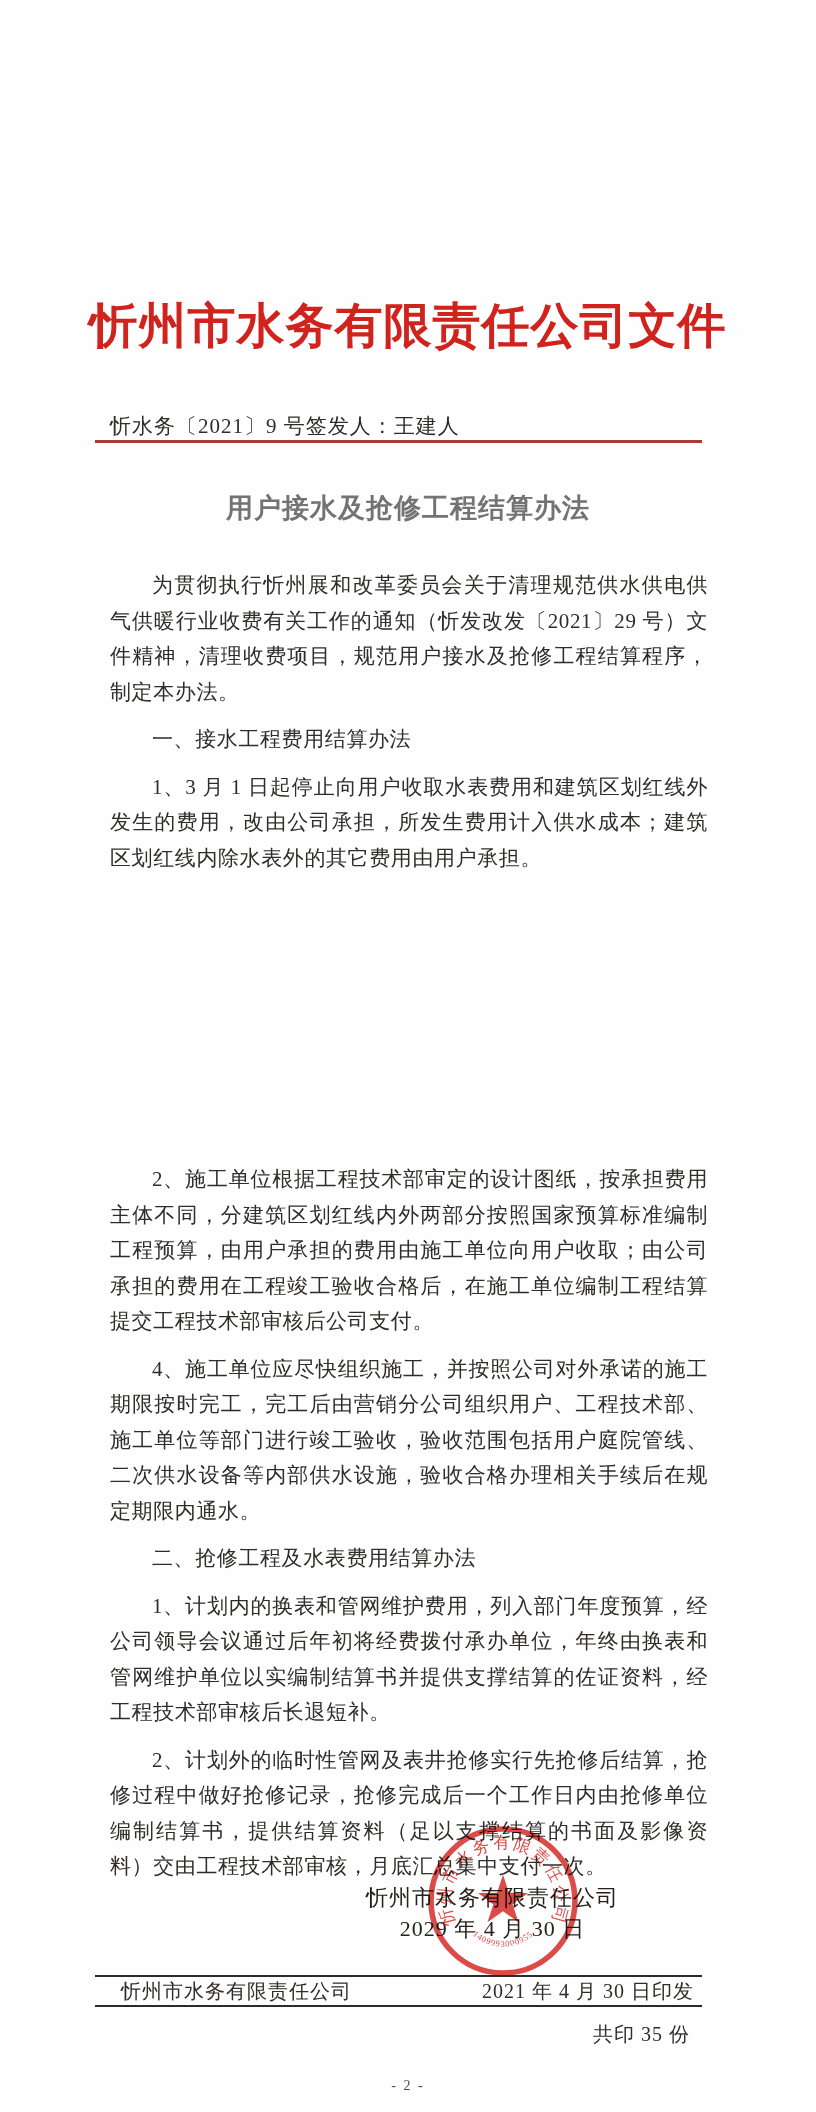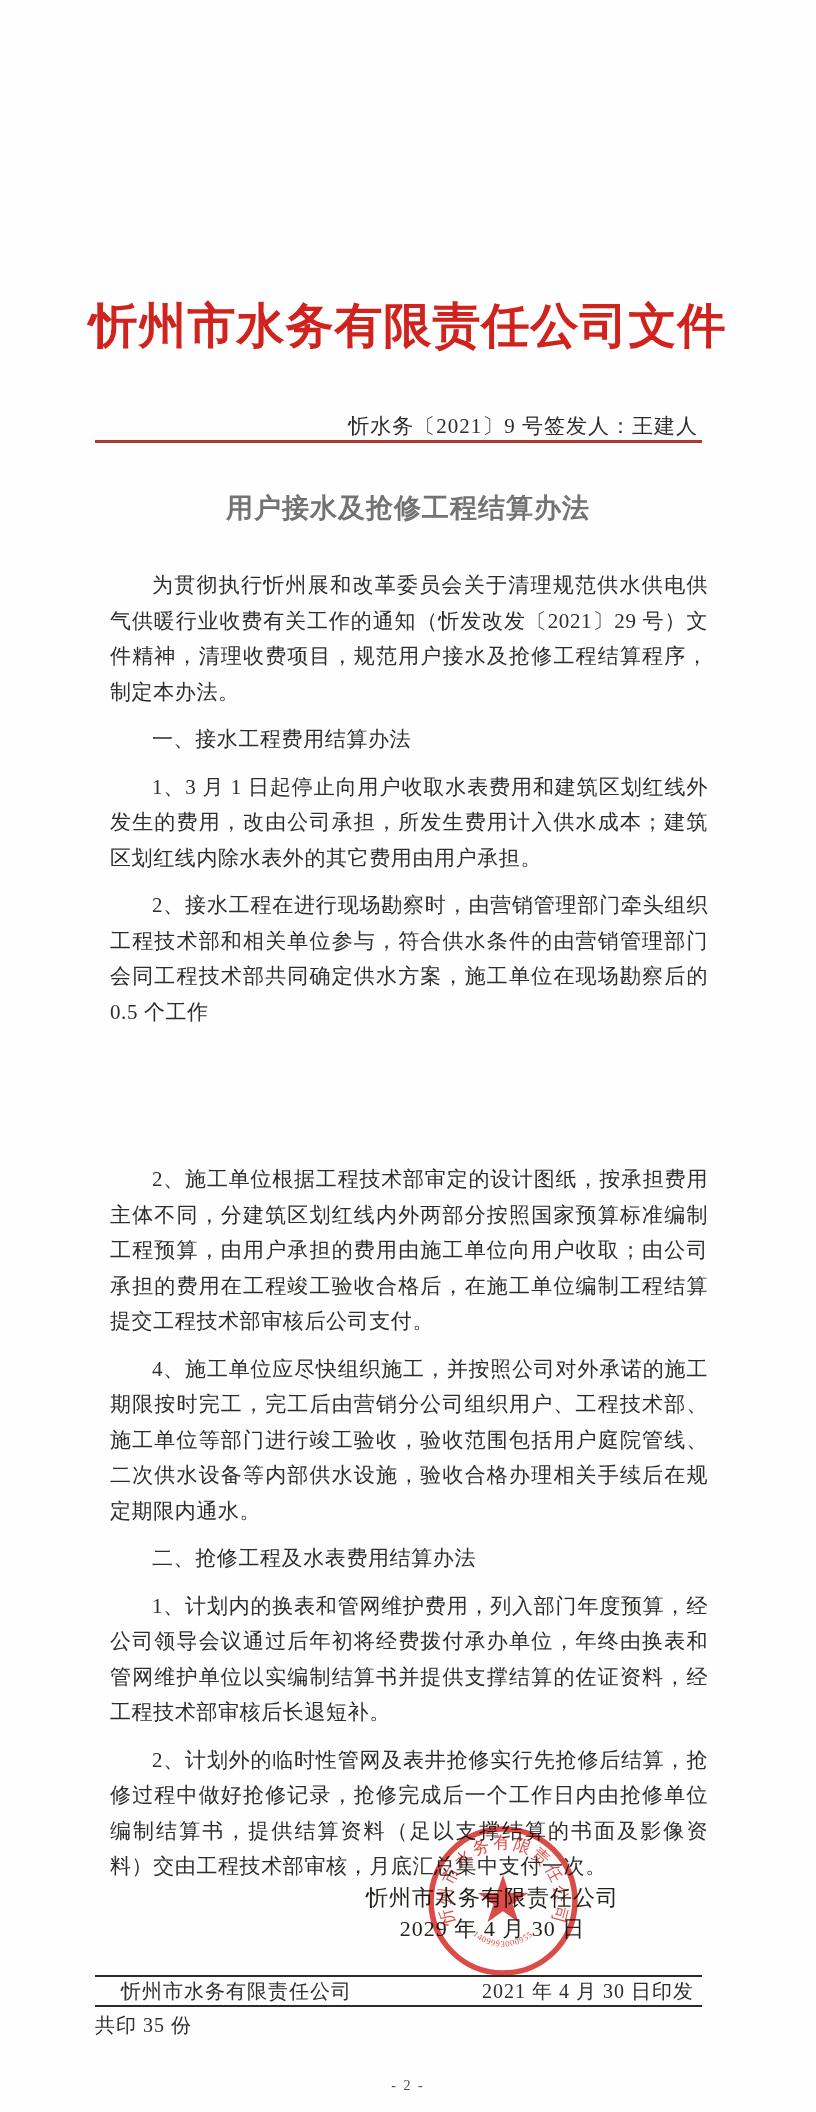--- a/index.html
+++ b/index.html
@@ -14,21 +14,21 @@
   .header-title {
     position:absolute; top:294px; left:0; right:0;
     text-align:center;
     font-size:48px; font-weight:bold;
     color:#d0231e;
     letter-spacing:1px;
     white-space:nowrap;
   }
   .docinfo {
     position:absolute; top:412px; left:110px; right:118px;
-    display:flex; justify-content:flex-end;
+    display:flex; justify-content:flex-start;
     font-size:21px; letter-spacing:1px;
   }
   .red-rule {
     position:absolute; top:440px; left:95px; right:114px;
     height:3px; background:#aa3a33;
   }
   .doc-title {
     position:absolute; top:490px; left:0; right:0;
     text-align:center;
     font-size:27px; font-weight:bold; letter-spacing:1px;
@@ -60,21 +60,21 @@
     font-size:20px; letter-spacing:1px;
   }
   .footer-row {
     border-top:2px solid #2c2b29;
     border-bottom:2px solid #2c2b29;
     display:flex; justify-content:space-between; align-items:center;
     padding:1px 8px 1px 26px;
     height:26px;
   }
   .copies {
-    text-align:left; padding-right:12px; margin-top:5px;
+    text-align:right; padding-right:12px; margin-top:14px;
   }
   .page-num {
     position:absolute; top:2078px; left:0; right:0;
     text-align:center; font-size:14px; color:#4a4a4a;
     letter-spacing:2px;
   }
 </style>
 </head>
 <body>
 
@@ -88,21 +88,20 @@
   </div>
 
   <div class="red-rule"></div>
 
   <div class="doc-title">用户接水及抢修工程结算办法</div>
 
   <div class="body page1">
     <p class="indent">为贯彻执行忻州展和改革委员会关于清理规范供水供电供气供暖行业收费有关工作的通知（忻发改发〔2021〕29 号）文件精神，清理收费项目，规范用户接水及抢修工程结算程序，制定本办法。</p>
     <p class="indent">一、接水工程费用结算办法</p>
     <p class="indent">1、3 月 1 日起停止向用户收取水表费用和建筑区划红线外发生的费用，改由公司承担，所发生费用计入供水成本；建筑区划红线内除水表外的其它费用由用户承担。</p>
-    <p class="indent">2、接水工程在进行现场勘察时，由营销管理部门牵头组织工程技术部和相关单位参与，符合供水条件的由营销管理部门会同工程技术部共同确定供水方案，施工单位在现场勘察后的0.5 个工作</p>
   </div>
 
   <div class="body page2">
     <p class="indent">2、施工单位根据工程技术部审定的设计图纸，按承担费用主体不同，分建筑区划红线内外两部分按照国家预算标准编制工程预算，由用户承担的费用由施工单位向用户收取；由公司承担的费用在工程竣工验收合格后，在施工单位编制工程结算提交工程技术部审核后公司支付。</p>
     <p class="indent">4、施工单位应尽快组织施工，并按照公司对外承诺的施工期限按时完工，完工后由营销分公司组织用户、工程技术部、施工单位等部门进行竣工验收，验收范围包括用户庭院管线、二次供水设备等内部供水设施，验收合格办理相关手续后在规定期限内通水。</p>
     <p class="indent">二、抢修工程及水表费用结算办法</p>
     <p class="indent">1、计划内的换表和管网维护费用，列入部门年度预算，经公司领导会议通过后年初将经费拨付承办单位，年终由换表和管网维护单位以实编制结算书并提供支撑结算的佐证资料，经工程技术部审核后长退短补。</p>
     <p class="indent">2、计划外的临时性管网及表井抢修实行先抢修后结算，抢修过程中做好抢修记录，抢修完成后一个工作日内由抢修单位编制结算书，提供结算资料（足以支撑结算的书面及影像资料）交由工程技术部审核，月底汇总集中支付一次。</p>
   </div>
 

